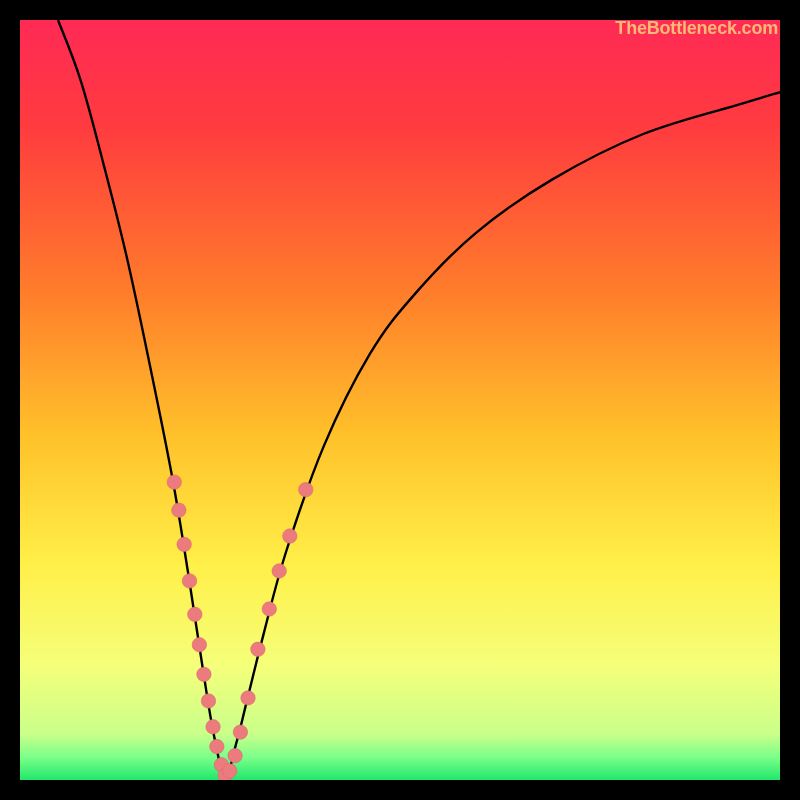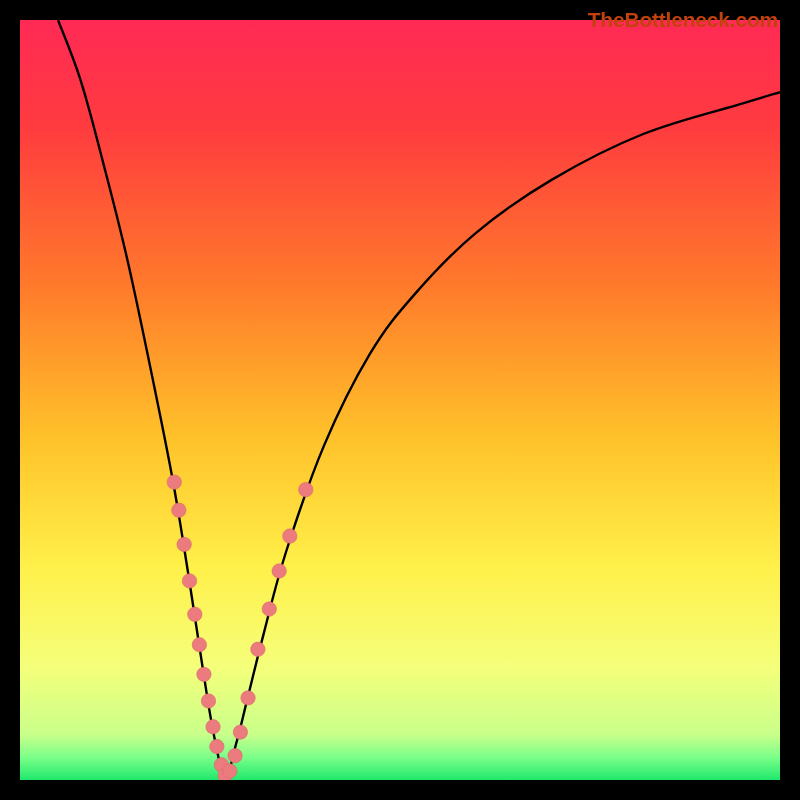--- a/index.html
+++ b/index.html
@@ -21,24 +21,24 @@
   }
   .plot-area {
     position: absolute;
     left: 0;
     top: 0;
     width: 760px;
     height: 760px;
   }
   .watermark {
     position: absolute;
-    top: 8px;
+    top: 18px;
     right: 22px;
-    color: #c2410c;
-    font-size: 21px;
+    color: #fdba74;
+    font-size: 18px;
     font-weight: 600;
     letter-spacing: -0.2px;
   }
 </style>
 </head>
 <body>
 
 <div class="frame">
   <svg class="plot-area" viewBox="0 0 760 760">
     <defs>

